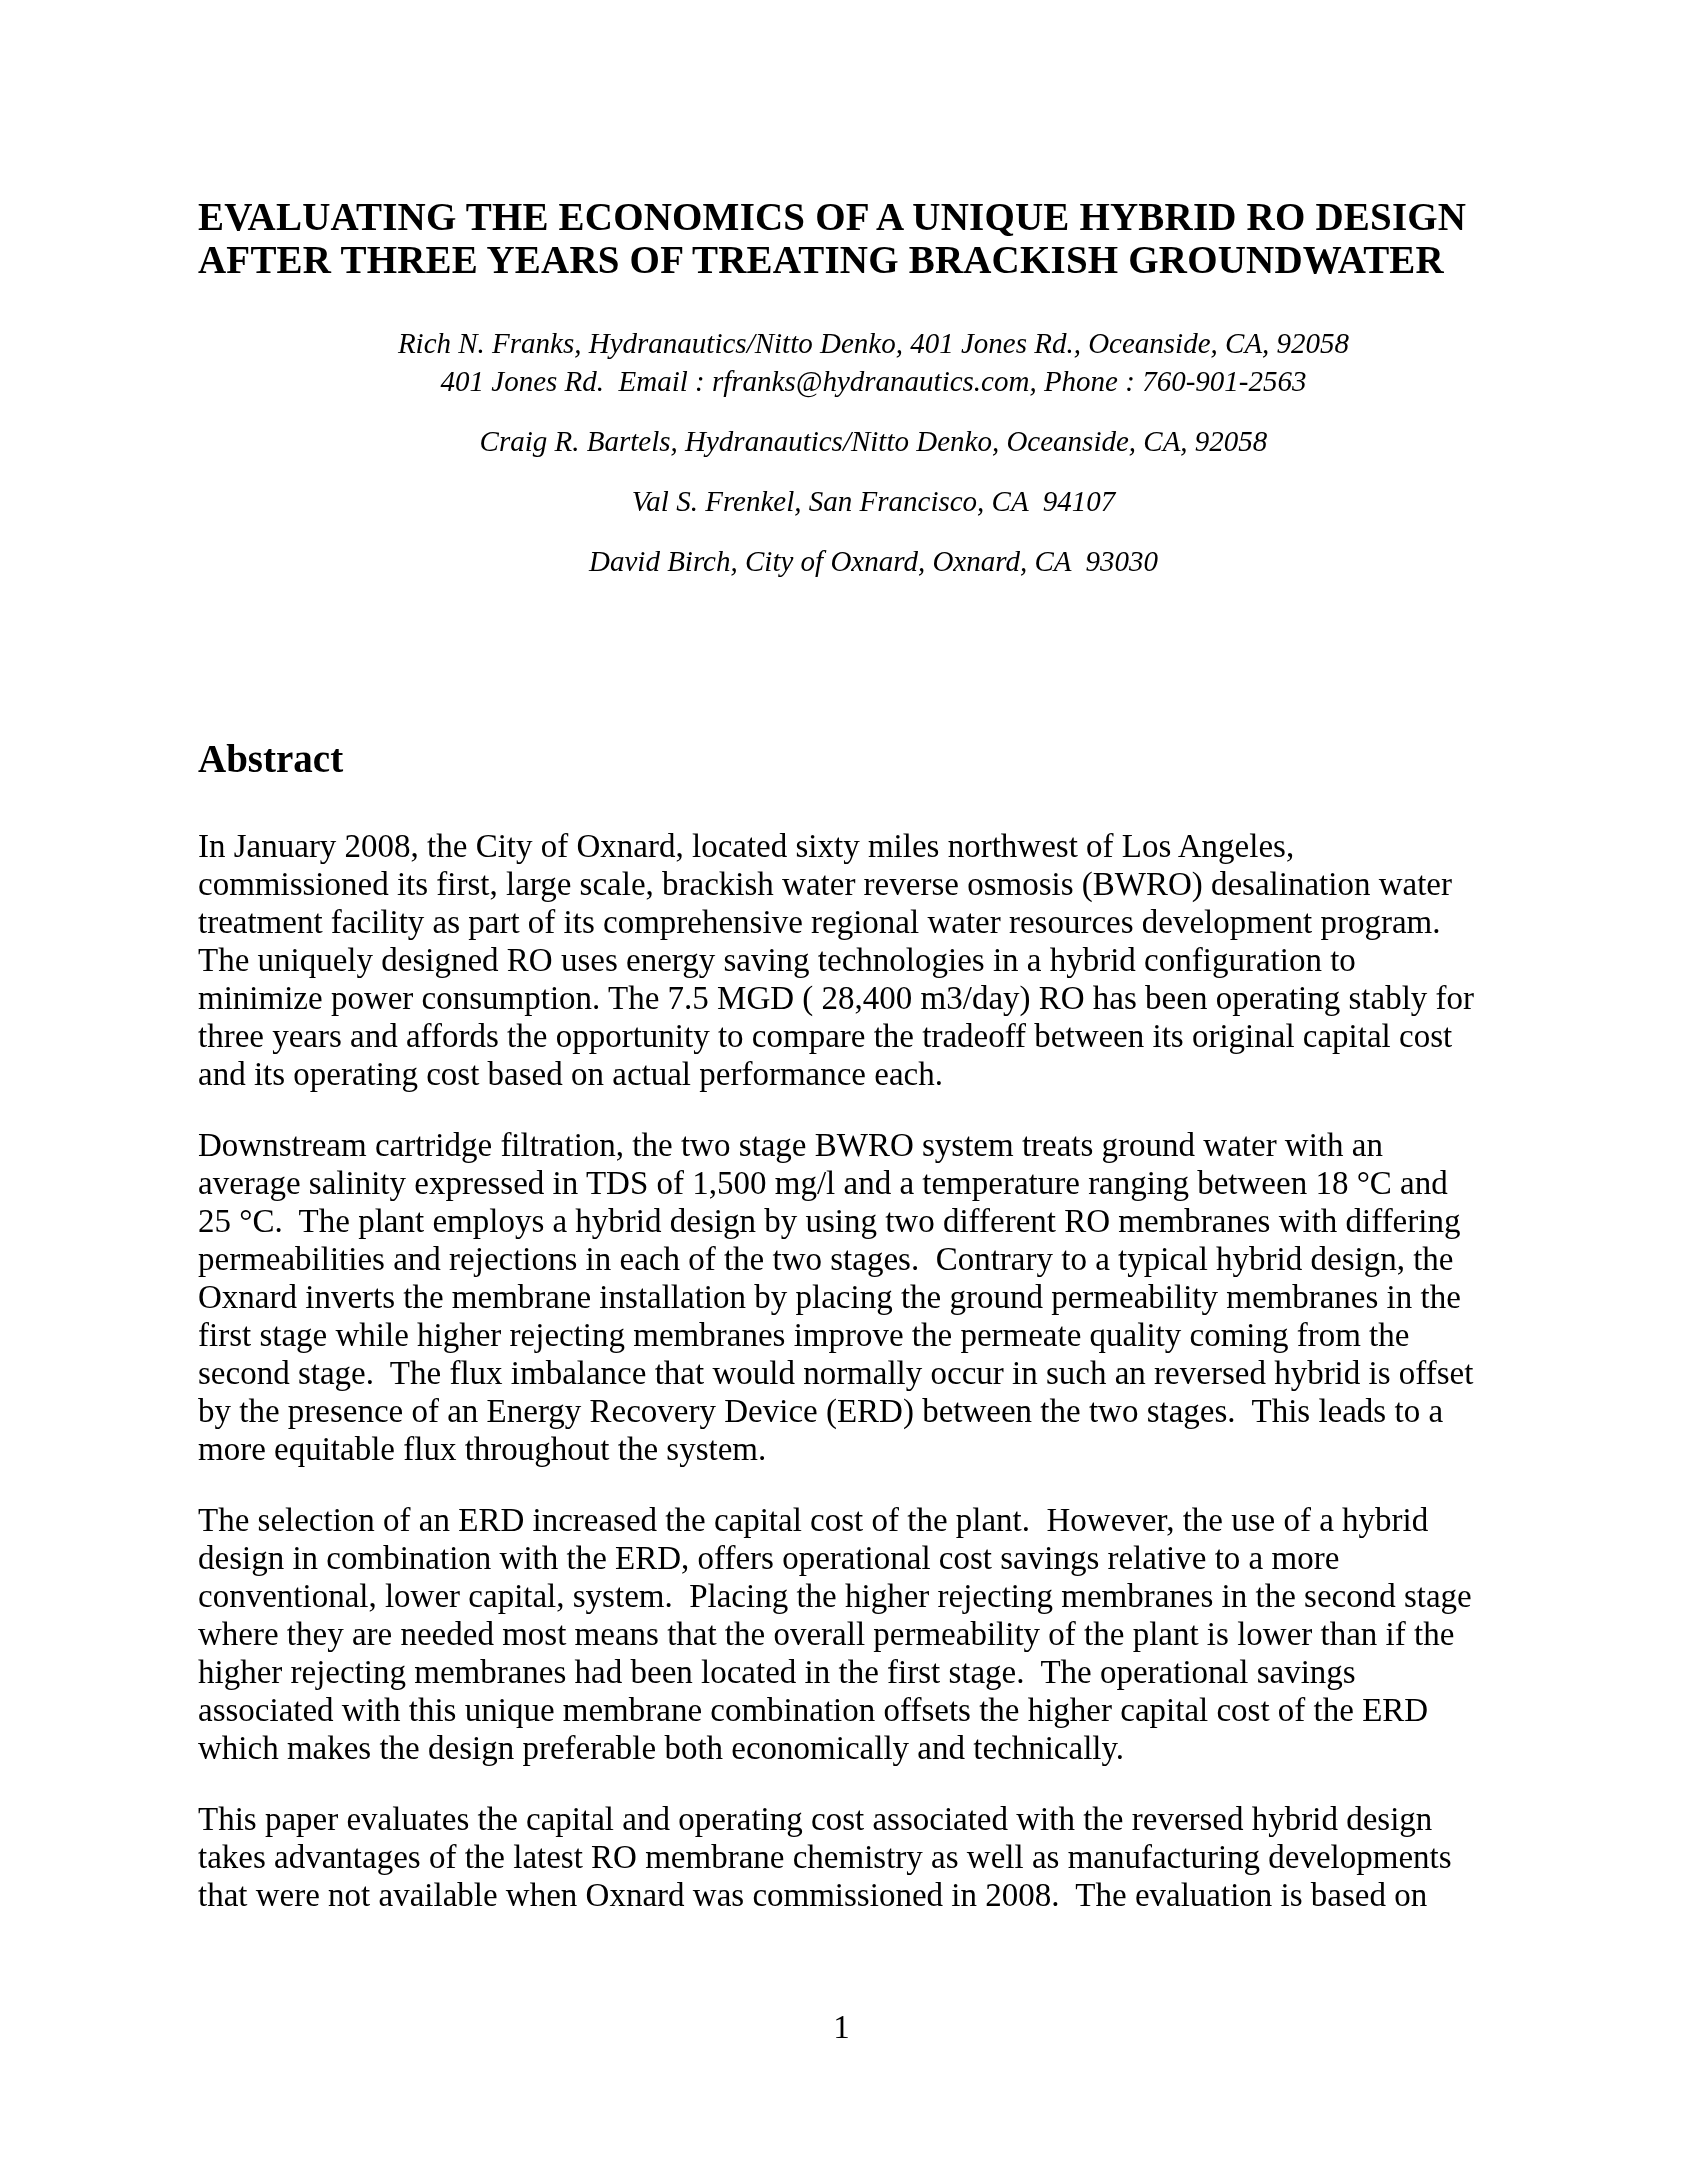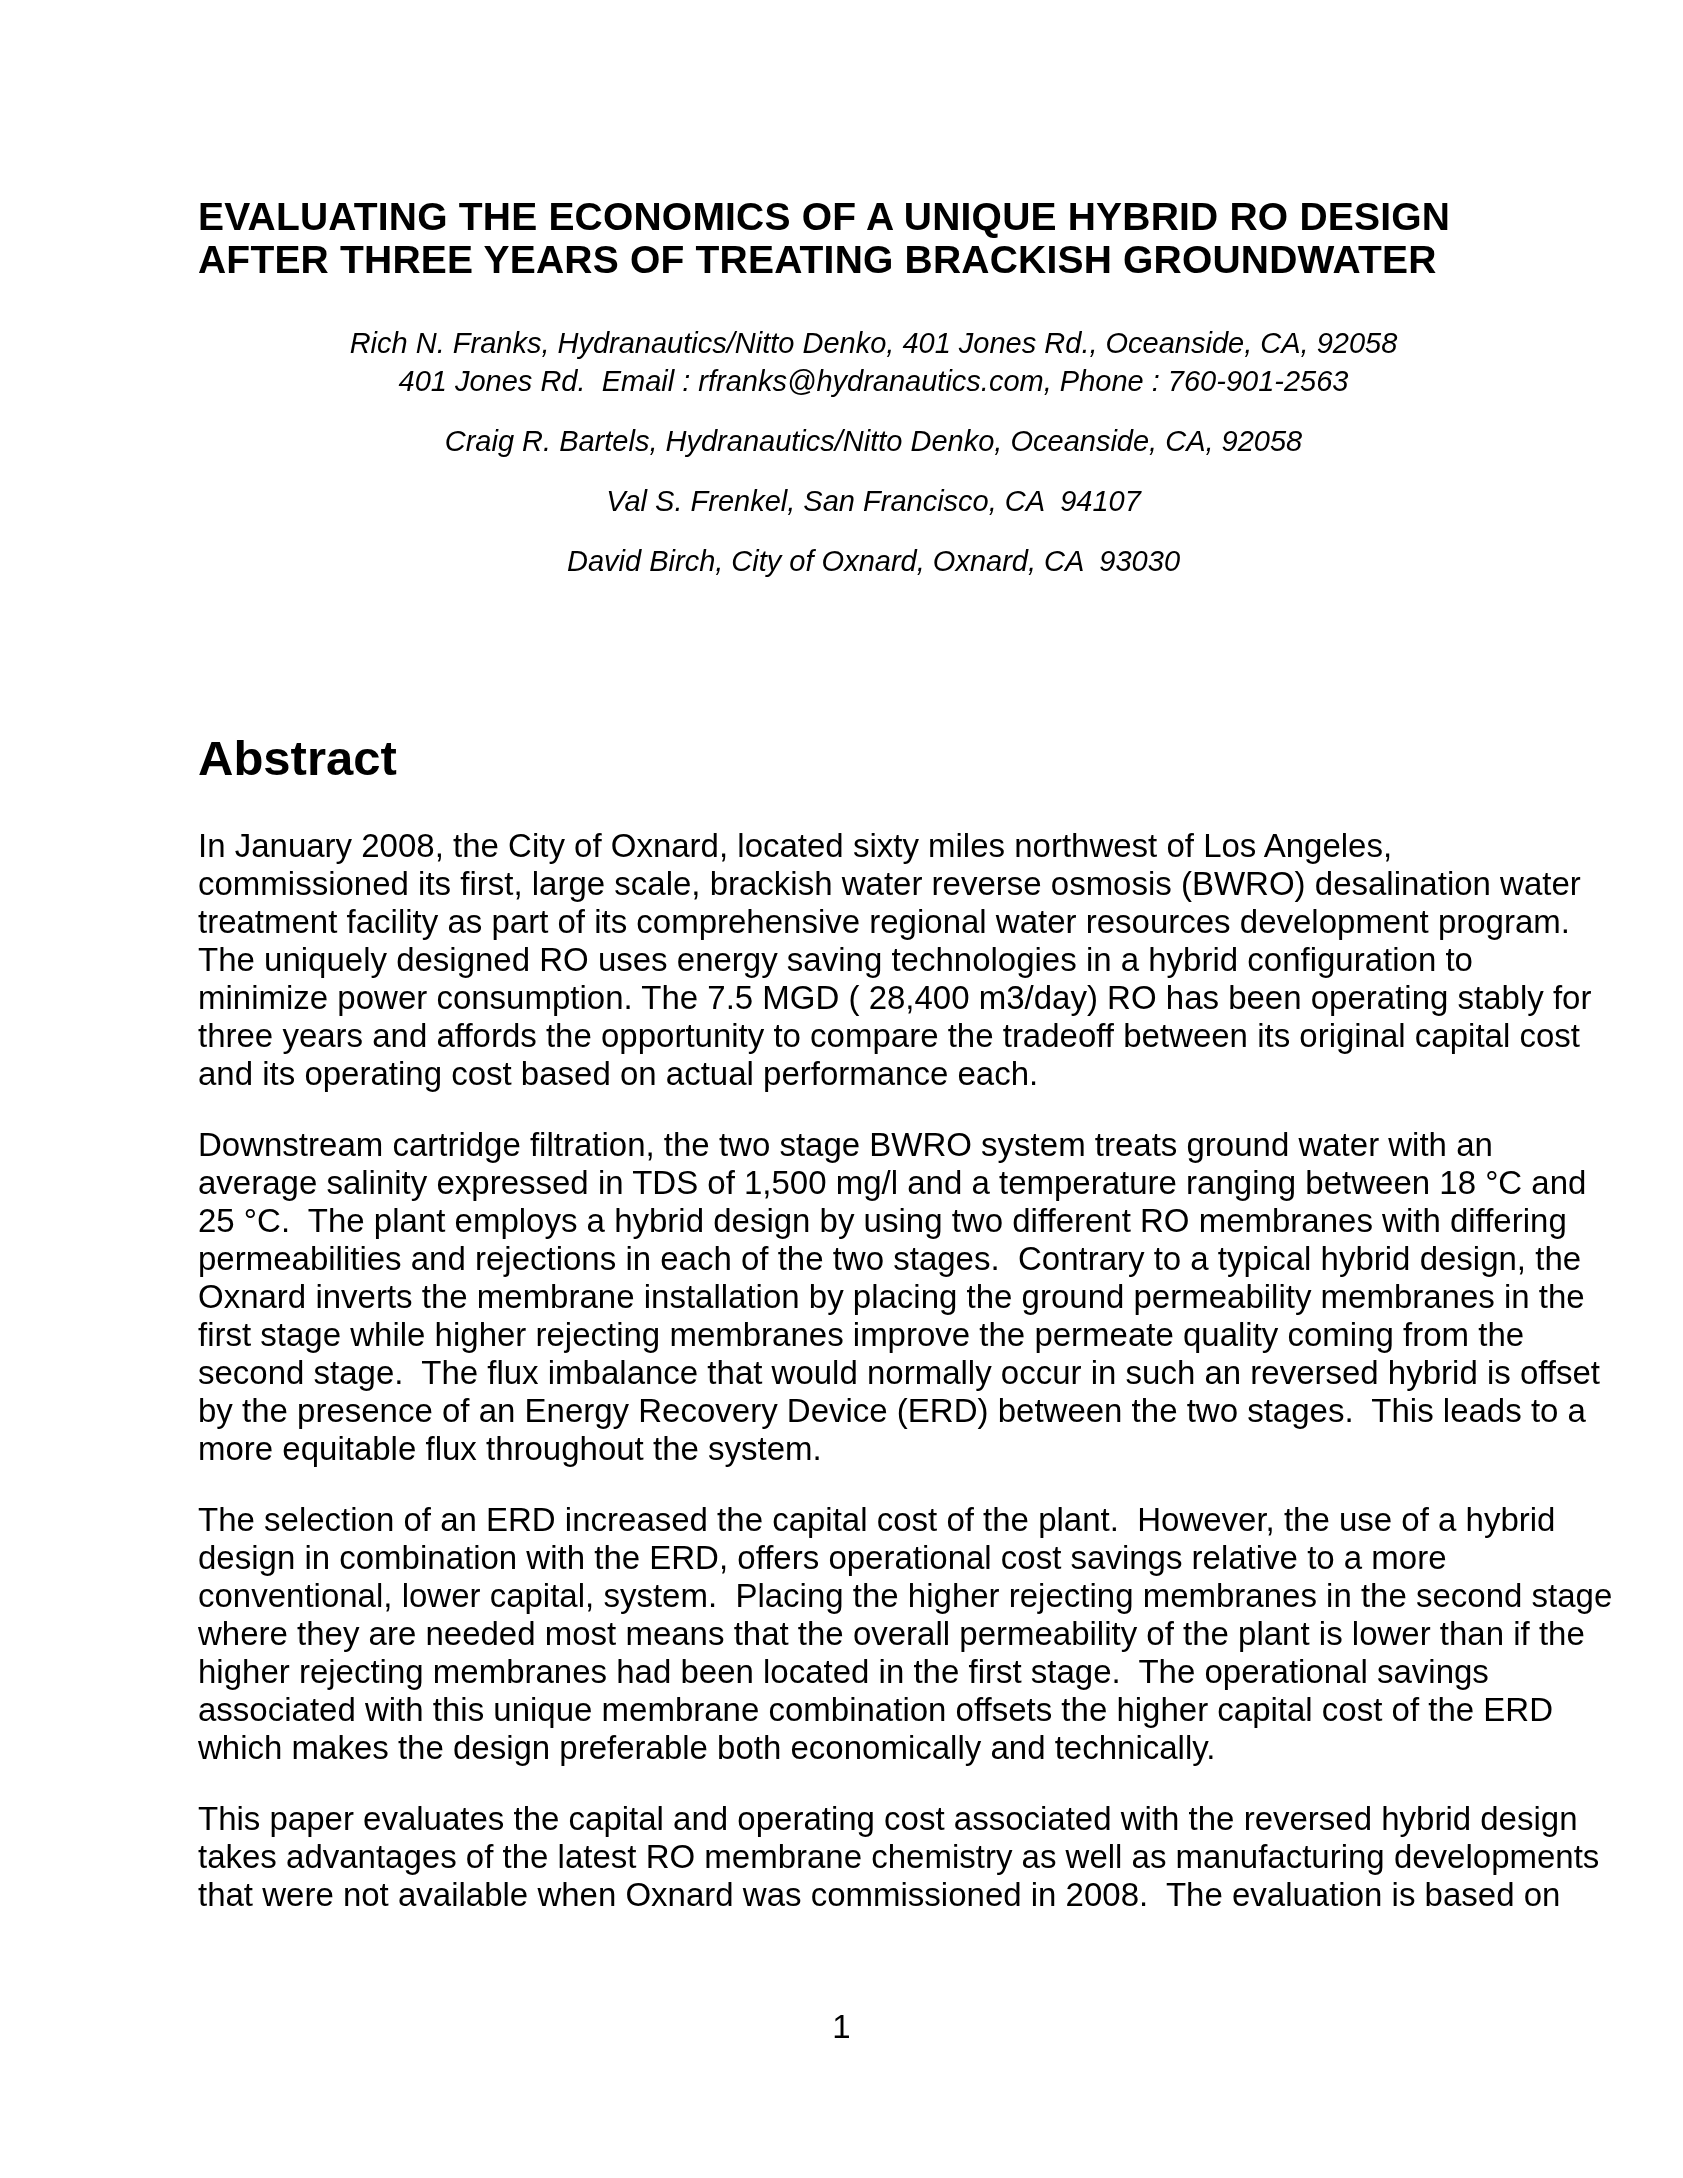--- a/index.html
+++ b/index.html
@@ -6,21 +6,21 @@
     margin: 0;
     padding: 0;
     background: #ffffff;
   }
   .page {
     position: relative;
     width: 1683px;
     height: 2178px;
     background: #ffffff;
     color: #000000;
-    font-family: Liberation Sans, sans-serif;
+    font-family: Liberation Serif, serif;
     overflow: hidden;
   }
   .paper-title {
     position: absolute;
     left: 198px;
     top: 195px;
     margin: 0;
     font-size: 39px;
     font-weight: bold;
     line-height: 43px;
@@ -37,21 +37,21 @@
     line-height: 38px;
   }
   .author-entry + .author-entry {
     margin-top: 22px;
   }
   .section-heading {
     position: absolute;
     left: 198px;
     top: 737px;
     margin: 0;
-    font-size: 49px;
+    font-size: 39px;
     font-weight: bold;
     line-height: 43px;
   }
   .body-text {
     position: absolute;
     left: 198px;
     top: 827px;
     font-size: 33px;
     line-height: 38px;
   }

